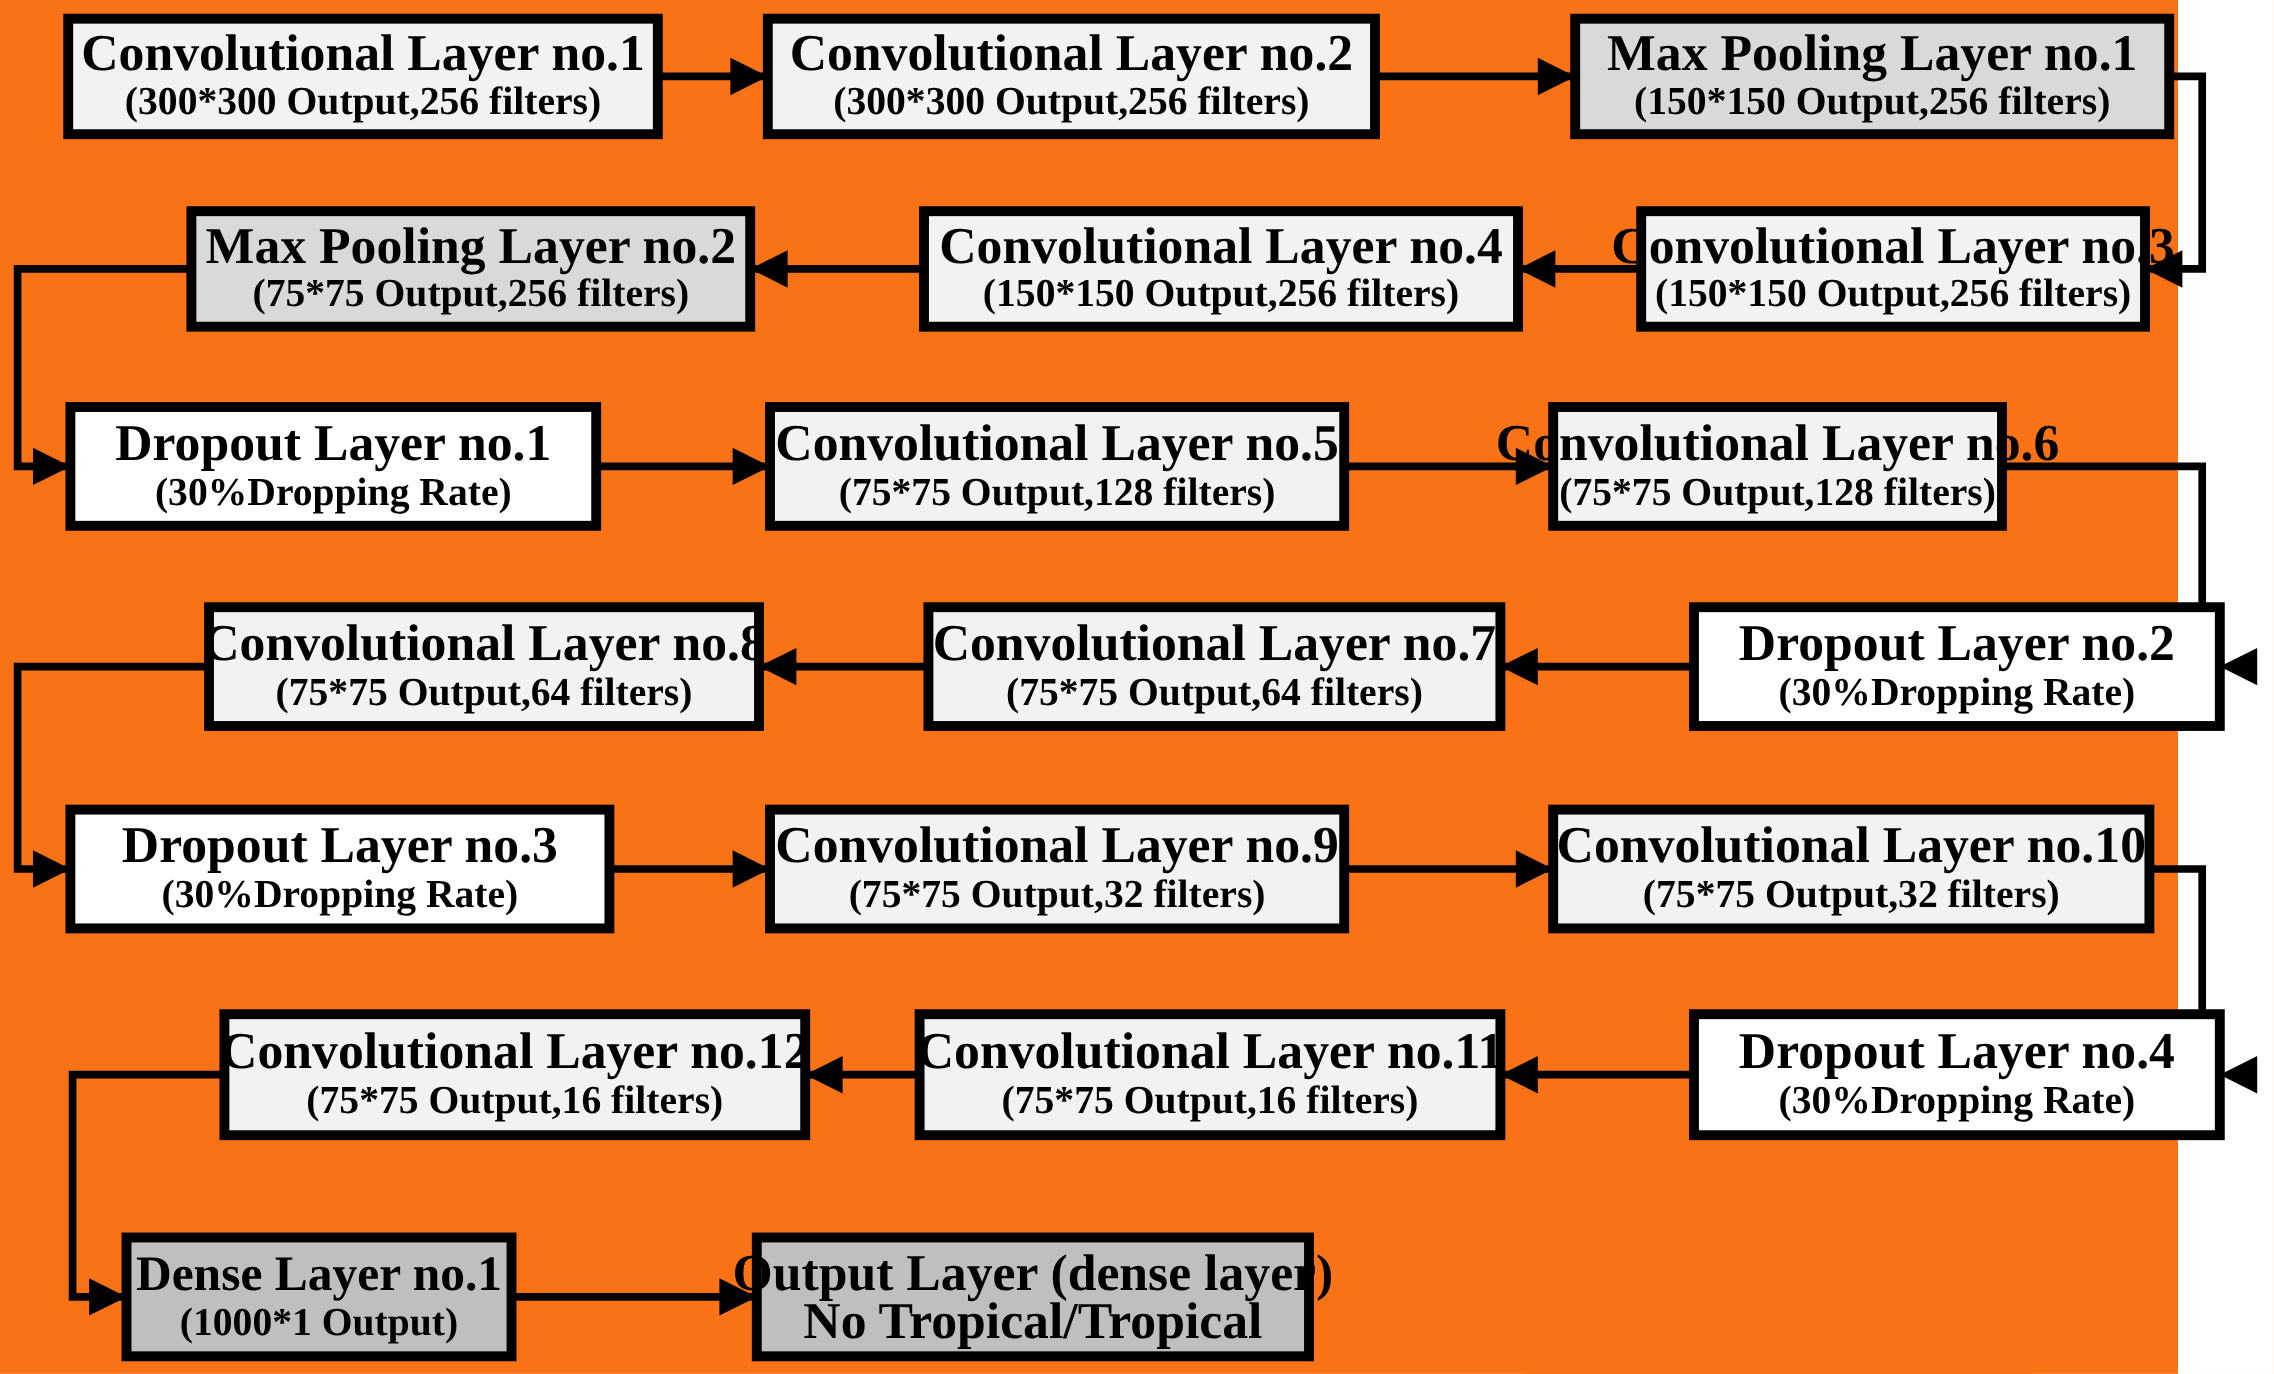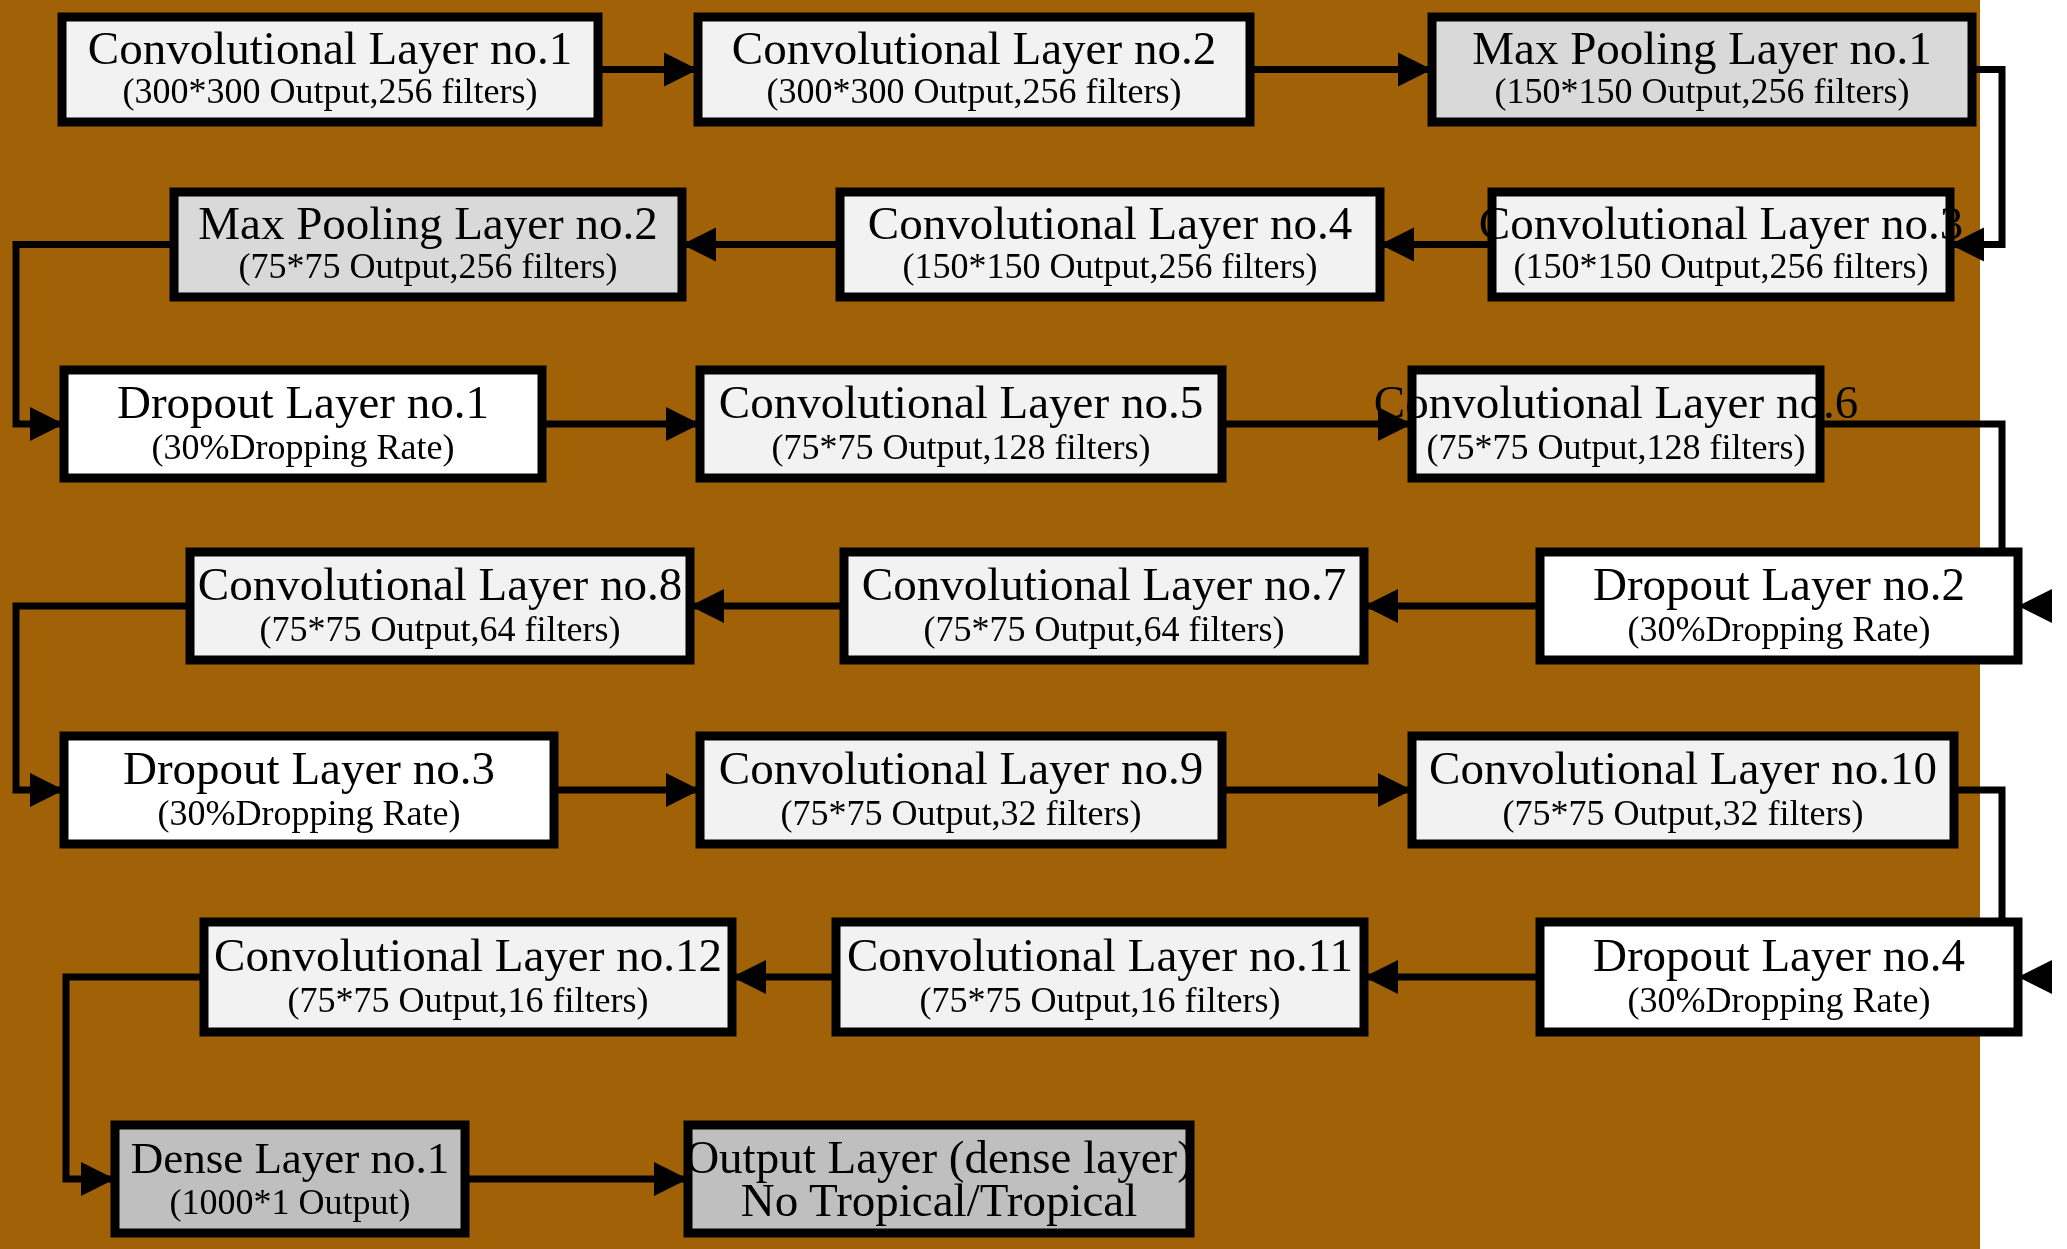--- a/index.html
+++ b/index.html
@@ -10,21 +10,22 @@
   body {
     width: 2067px;
     height: 1249px;
     overflow: hidden;
     font-family: "Liberation Serif", "DejaVu Serif", serif;
   }
   #diagram-root {
     position: relative;
     width: 1980px;
     height: 1249px;
-    background: #a16207;
+    background: #f97316;
+    font-weight: bold;
   }
   svg#flow-svg {
     position: absolute;
     left: 0;
     top: 0;
     width: 2067px;
     height: 1249px;
     display: block;
   }
   .node-box {

